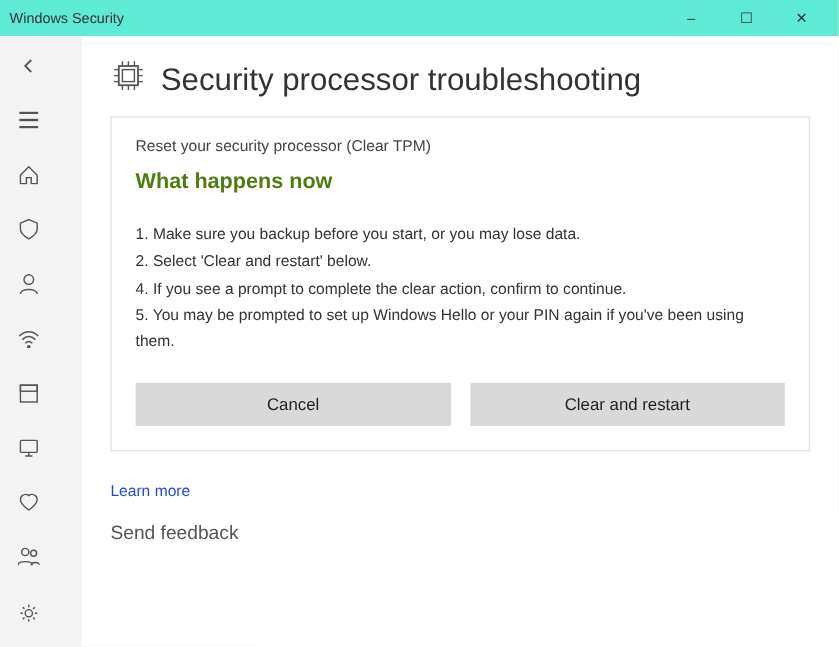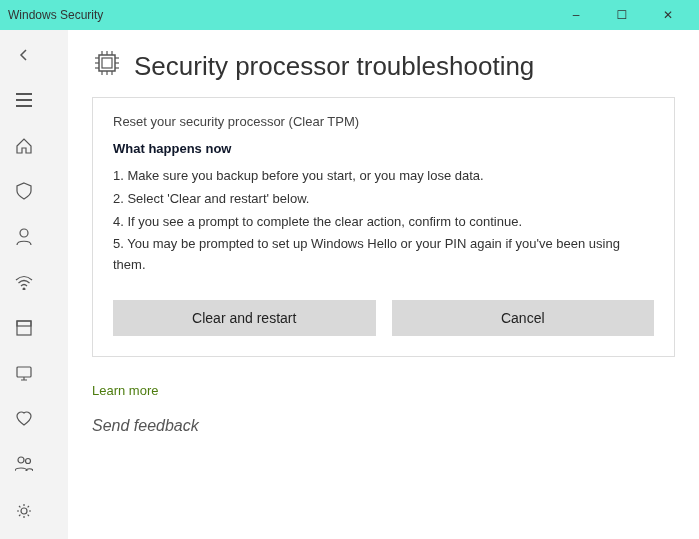--- a/index.html
+++ b/index.html
@@ -122,24 +122,24 @@
       margin: 0 24px 16px 24px;
       border: 1px solid #ddd;
       padding: 16px 20px 20px 20px;
     }
     .card-subtitle {
       font-size: 13px;
       color: #444;
       margin-bottom: 12px;
     }
     .what-happens-title {
-      font-size: 13px;
+      font-size: 18px;
       font-weight: 600;
-      color: #0f172a;
-      margin-bottom: 10px;
+      color: #4d7c0f;
+      margin-bottom: 23px;
     }
     .steps-list {
       list-style: none;
       padding: 0;
       margin-bottom: 24px;
     }
     .steps-list li {
       font-size: 13px;
       color: #333;
       line-height: 1.6;
@@ -159,35 +159,34 @@
       color: #222;
       font-family: 'Segoe UI', Arial, sans-serif;
     }
 
     
     .learn-more-section {
       padding: 8px 24px 8px 24px;
     }
     .learn-more-link {
       font-size: 13px;
-      color: #4d7c0f;
+      color: #1d4ed8;
       cursor: pointer;
       text-decoration: none;
       text-align: right;
     }
 
     
     .send-feedback-section {
       padding: 10px 24px 8px 24px;
     }
     .send-feedback-text {
       font-size: 16px;
       font-weight: 400;
       color: #555;
-      font-style: italic;
     }
   </style>
 </head>
 <body>
 
 <div class="title-bar">
   <div class="title-bar-left">
     <span class="title-bar-title">Windows Security</span>
   </div>
   <div class="title-bar-controls">
@@ -303,22 +302,22 @@
     <div class="card">
       <p class="card-subtitle">Reset your security processor (Clear TPM)</p>
       <h2 class="what-happens-title">What happens now</h2>
       <ul class="steps-list">
         <li>1. Make sure you backup before you start, or you may lose data.</li>
         <li>2. Select 'Clear and restart' below.</li>
         <li>4. If you see a prompt to complete the clear action, confirm to continue.</li>
         <li>5. You may be prompted to set up Windows Hello or your PIN again if you've been using them.</li>
       </ul>
       <div class="card-buttons">
+        <button class="btn">Cancel</button>
         <button class="btn">Clear and restart</button>
-        <button class="btn">Cancel</button>
       </div>
     </div>
 
     <div class="learn-more-section">
       <a class="learn-more-link" href="#">Learn more</a>
     </div>
 
     <div class="send-feedback-section">
       <span class="send-feedback-text">Send feedback</span>
     </div>

